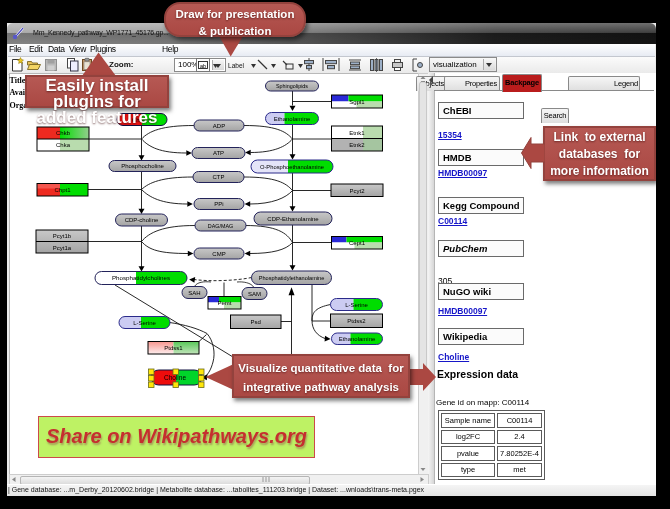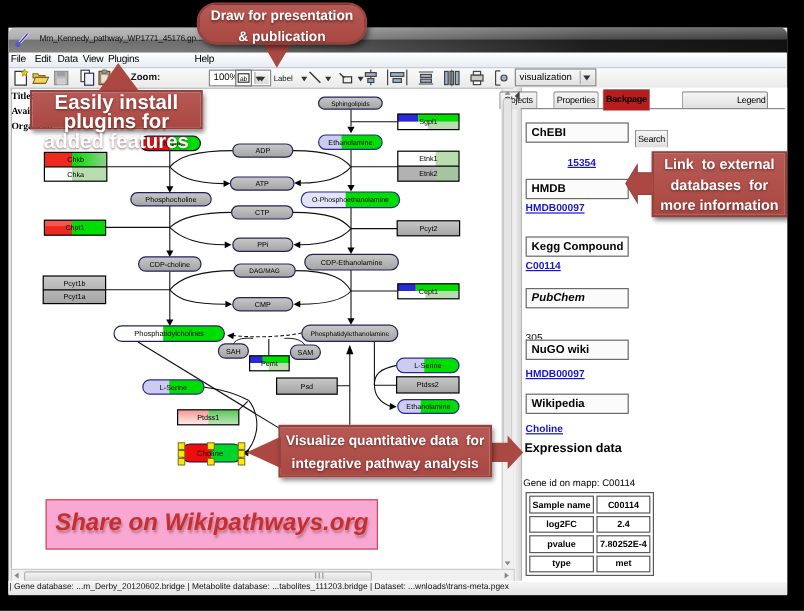--- a/index.html
+++ b/index.html
@@ -36,25 +36,25 @@
   font-size:7.5px;letter-spacing:-0.2px;color:#000;text-align:center;line-height:14px;overflow:hidden;}
 .tabact{top:74px;height:17px;background:#b91c1c;font-weight:bold;line-height:16px;z-index:3;}
 #tabline{left:434px;top:90px;width:220px;height:0;border-top:1px solid #898989;}
 .hdrbox{position:absolute;left:438px;width:80px;height:15px;border:1px solid #6a6a6a;
   background:#fbfbfb;font-size:9.5px;font-weight:bold;color:#000;line-height:15px;padding-left:4px;white-space:nowrap;}
 .plink{position:absolute;left:438px;font-size:8.5px;font-weight:bold;color:#1616c8;text-decoration:underline;}
 .callout{position:absolute;background:linear-gradient(180deg,#b65954,#aa4843);
   border:2px solid #93423d;box-sizing:border-box;
   box-shadow:2px 3px 4px rgba(0,0,0,.5);color:#fff;font-weight:bold;text-align:center;z-index:20;}
 .cotext{text-shadow:0 1px 2px rgba(60,10,10,.6);}
-#share{left:38px;top:416px;width:275px;height:40px;border:1px solid #cc4a4a;background:#f9a8d4;z-index:5;
+#share{left:38px;top:416px;width:275px;height:40px;border:1px solid #cc4a4a;background:#bef264;z-index:5;
   font-size:20px;font-weight:bold;font-style:italic;color:#c52f2f;text-align:center;line-height:39px;
   text-shadow:1px 2px 2px rgba(150,80,80,.55);}
 svg{position:absolute;left:0;top:0;}
-#xtable td{border:1px solid #5a5a5a;font-size:7.5px;font-weight:bold;text-align:center;
+#xtable td{border:1px solid #5a5a5a;font-size:7.5px;font-weight:normal;text-align:center;
   height:12.5px;padding:0 1px;white-space:nowrap;font-family:"Liberation Sans",sans-serif;}
 #xtable td:first-child{width:50px;}
 #xtable td:last-child{width:41px;}
 </style>
 </head>
 <body>
 <div class="abs" id="win"></div>
 <div class="abs" id="titlebar"></div>
 <div class="abs" id="titletext">Mm_Kennedy_pathway_WP1771_45176.gp...</div>
 <div class="abs" id="menubar"></div>
@@ -478,28 +478,28 @@
 </svg>
 <div class="abs" id="vscroll"></div>
 <div class="abs" id="splitter"></div>
 <div class="abs" id="panel"></div>
 <div class="abs" id="hscroll"></div>
 <div class="abs" id="hthumb"></div>
 <div class="abs" id="statusbar"></div>
 <div class="abs" id="statustext">| Gene database: ...m_Derby_20120602.bridge | Metabolite database: ...tabolites_111203.bridge | Dataset: ...wnloads\trans-meta.pgex</div>
 
 <div class="tab" style="left:416px;width:30px;">Objects</div>
-<div class="tab" style="left:461px;width:36px;">Properties</div>
+<div class="tab" style="left:444px;width:36px;padding-left:18px;">Properties</div>
 <div class="tab tabact" style="left:502px;width:38px;">Backpage</div>
-<div class="tab" style="left:529px;width:26px;margin-top:32px;">Search</div>
+<div class="tab" style="left:541px;width:26px;margin-top:32px;">Search</div>
 <div class="tab" style="left:568px;width:26px;padding-left:44px;">Legend</div>
 <div class="abs" id="tabline"></div>
 
 <div class="hdrbox" style="top:102px;">ChEBI</div>
-<div class="plink" style="top:130px;margin-left:35px;">15354</div>
+<div class="plink" style="top:130px;">15354</div>
 <div class="hdrbox" style="top:149px;">HMDB</div>
 <div class="plink" style="top:168px;">HMDB00097</div>
 <div class="hdrbox" style="top:197px;">Kegg Compound</div>
 <div class="plink" style="top:216px;">C00114</div>
 <div class="hdrbox" style="top:240px;font-style:italic;">PubChem</div>
 <div class="plink" style="top:276px;color:#000;text-decoration:none;font-weight:normal;">305</div>
 <div class="hdrbox" style="top:283px;">NuGO wiki</div>
 <div class="plink" style="top:306px;">HMDB00097</div>
 <div class="hdrbox" style="top:328px;">Wikipedia</div>
 <div class="plink" style="top:352px;">Choline</div>

